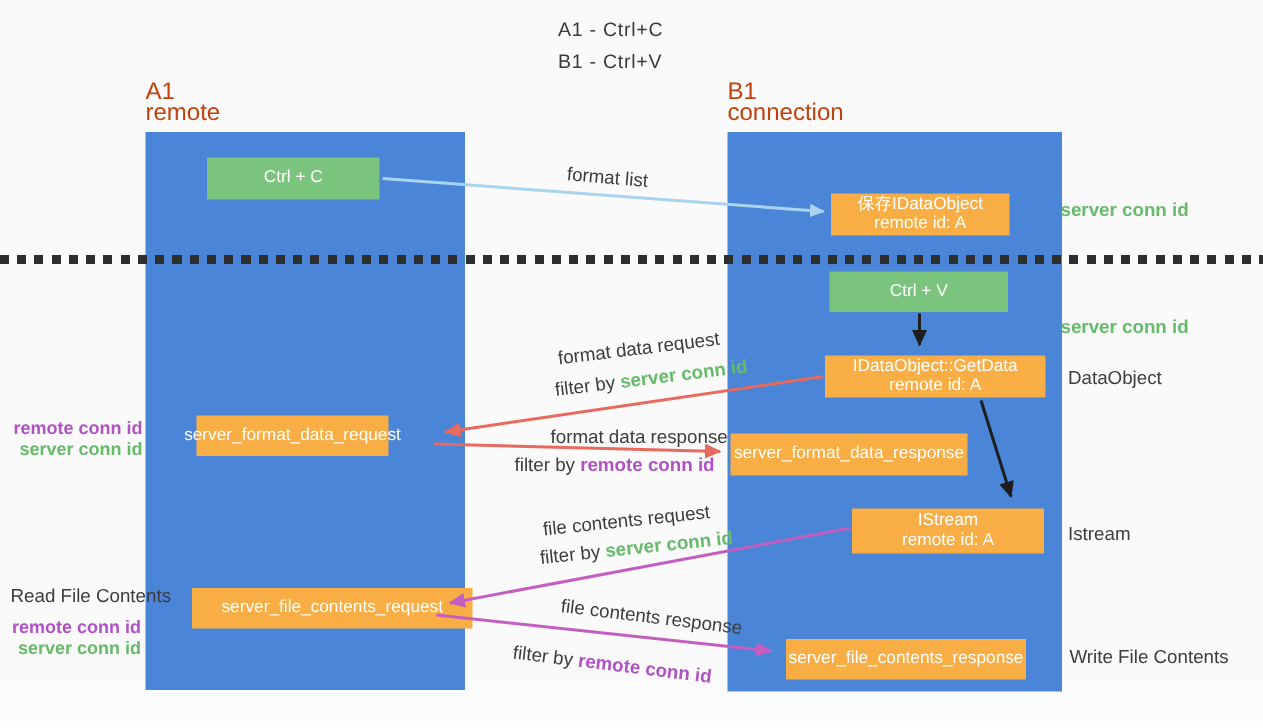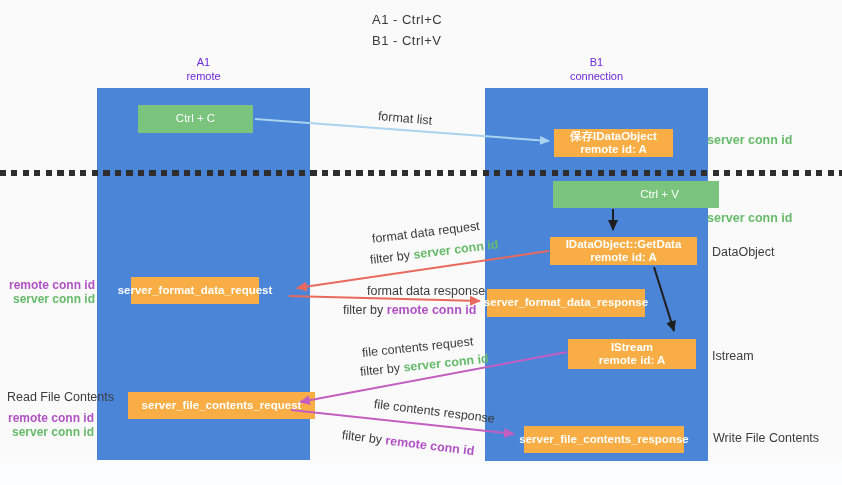--- a/index.html
+++ b/index.html
@@ -10,38 +10,38 @@
     position:relative;overflow:hidden;
     color:#3c3c3c;
   }
   .abs{position:absolute;}
   .title{
     left:372px;top:9px;
     font-size:13px;line-height:21px;color:#3a3a3a;
     letter-spacing:.5px;
   }
   .col-header{
-    text-align:center;font-size:11px;line-height:14px;color:#6d28d9;
+    text-align:left;font-size:16px;line-height:14px;color:#c2410c;
   }
   .lifeline{
     background:#4a85d8;
   }
   .dotted-sep{
     left:0;top:170px;width:842px;height:6px;
     background:repeating-linear-gradient(90deg,#2e2e2e 0 6px,transparent 6px 11.5px);
     z-index:3;
   }
   .node{
     z-index:4;
     display:flex;flex-direction:column;align-items:center;justify-content:center;
     color:#fff;font-size:11.5px;line-height:13.5px;text-align:center;
     white-space:nowrap;
   }
   .green-node{background:#7ac47e;}
-  .orange-node{background:#f9ae45;font-weight:bold;}
+  .orange-node{background:#f9ae45;}
   svg.arrows{left:0;top:0;z-index:5;pointer-events:none;}
   .mid-label{
     z-index:6;white-space:nowrap;font-size:12.5px;color:#3c3c3c;
     transform-origin:left center;
   }
   .side-label{
     z-index:6;white-space:nowrap;font-size:12.5px;color:#3c3c3c;
   }
   .green-txt{color:#66bb6a;font-weight:bold;}
   .purple-txt{color:#b052c4;font-weight:bold;}
@@ -72,21 +72,21 @@
 
 <div class="abs node green-node" style="left:138px;top:105px;width:115px;height:28px;">
   <div>Ctrl + C</div>
 </div>
 
 <div class="abs node orange-node" style="left:554px;top:129px;width:119px;height:28px;">
   <div>保存IDataObject</div>
   <div>remote id: A</div>
 </div>
 
-<div class="abs node green-node" style="left:553px;top:181px;width:119px;height:27px;padding-left:47px;">
+<div class="abs node green-node" style="left:553px;top:181px;width:119px;height:27px;">
   <div>Ctrl + V</div>
 </div>
 
 <div class="abs node orange-node" style="left:550px;top:237px;width:147px;height:28px;">
   <div>IDataObject::GetData</div>
   <div>remote id: A</div>
 </div>
 
 <div class="abs node orange-node" style="left:131px;top:277px;width:128px;height:27px;">
   <div>server_format_data_request</div>

